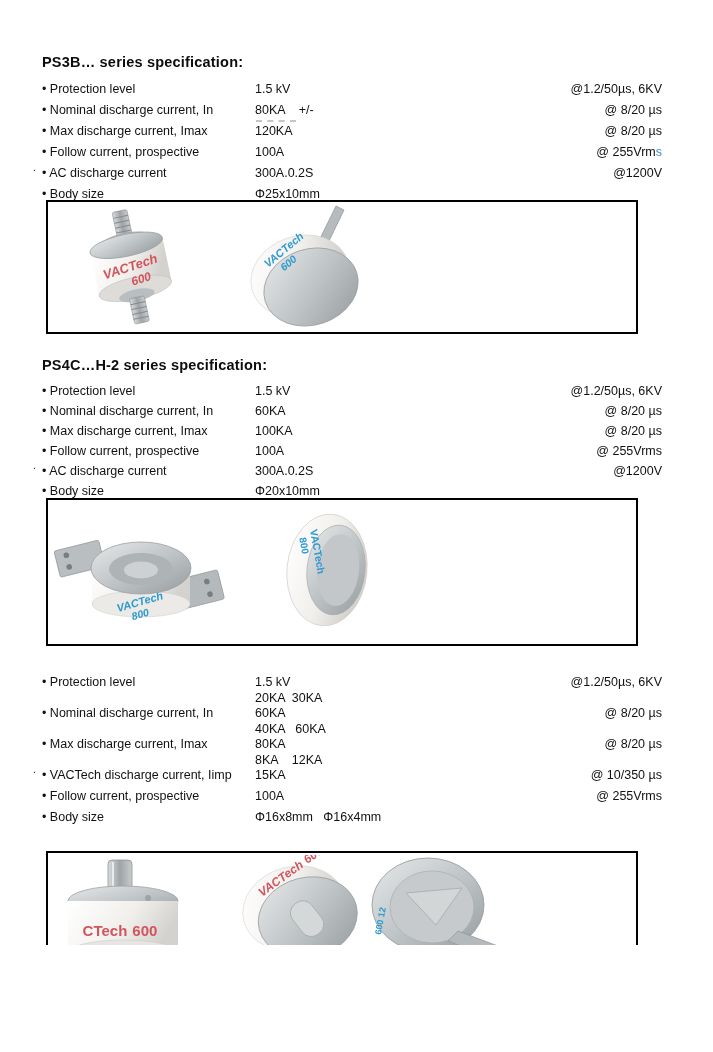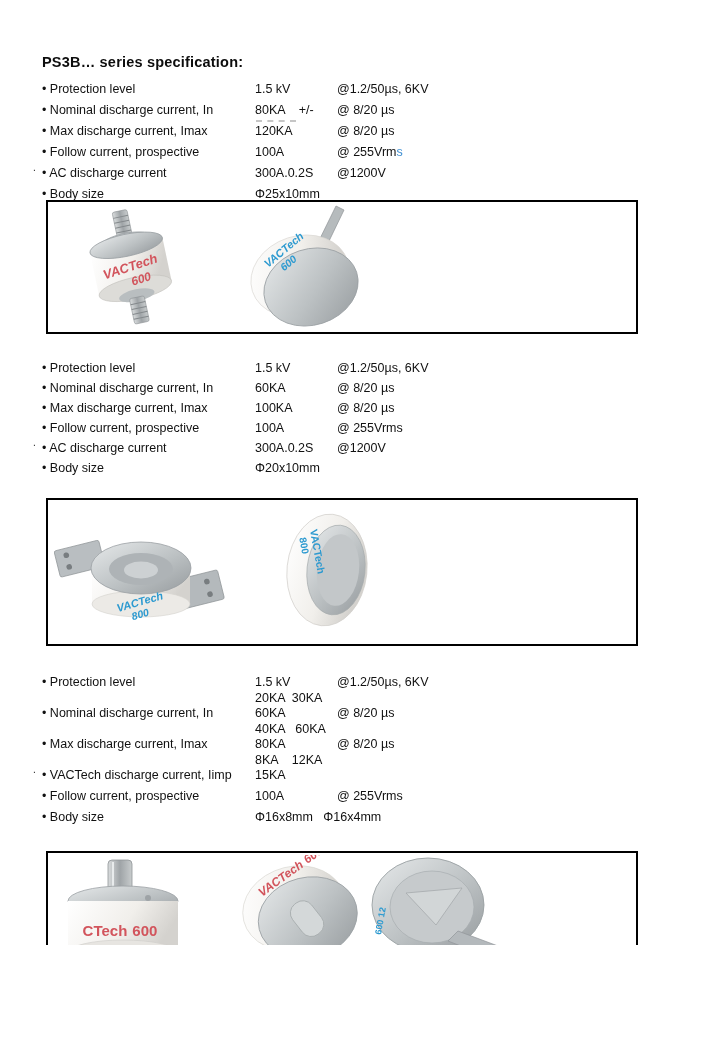--- a/index.html
+++ b/index.html
@@ -11,21 +11,21 @@
   .section{position:absolute;left:42px;width:620px;}
   .sec-title{font-size:14.5px;font-weight:bold;letter-spacing:.2px;margin:0 0 5px 0;line-height:18px;color:#0d0d0d;}
   .spec-table{width:100%;}
   .row{display:flex;align-items:flex-end;height:21px;font-size:12.5px;line-height:16px;}
   .sec2 .row{height:20px;}
   .row.double{height:31px;}
   .cell{flex:none;margin-top:12px;}
   .label{width:213px;position:relative;white-space:pre;}
   .value{width:82px;position:relative;white-space:pre;}
   .vline{line-height:15px;white-space:pre;}
-  .cond{flex:1;white-space:pre;}
+  .cond{flex:1;white-space:pre;text-align:right;}
   .outerdot{position:absolute;left:-9px;bottom:5px;font-size:10px;color:#222;}
   .fdash{position:absolute;left:1px;bottom:-4px;width:40px;border-top:2px dashed #c6c6c6;}
   .imgbox{position:absolute;left:46px;width:588px;border:2px solid #000;background:#fff;}
   .box1{top:200px;height:130px;}
   .box2{top:498px;height:144px;}
   .box3{top:851px;height:120px;}
   .imgbox svg{position:absolute;}
   svg text{font-family:"Liberation Sans","DejaVu Sans",sans-serif;}
 </style>
 </head>
@@ -112,20 +112,21 @@
       <ellipse cx="62" cy="72" rx="50" ry="40" transform="rotate(-18 62 72)" fill="url(#cer)" stroke="#d7d5d0" stroke-width="0.6"></ellipse>
       <ellipse cx="73" cy="83" rx="48" ry="38" transform="rotate(-18 73 83)" fill="url(#metalFace)" stroke="#9aa0a3" stroke-width="0.8"></ellipse>
       <g transform="translate(30,64) rotate(-40)" fill="#2d9ad0" font-weight="bold" font-style="italic">
         <text x="0" y="0" font-size="11">VACTech</text>
         <text x="10" y="13" font-size="10.5">600</text>
       </g>
     </svg>
   </div>
 
   <div class="section sec2" style="top:356px">
+    <div class="sec-title">PS4C…H-2 series specification:</div>
     <div class="spec-table">
         <div class="row">
           <div class="cell label"><span>• Protection level</span></div>
           <div class="cell value">1.5 kV</div>
           <div class="cell cond">@1.2/50µs, 6KV</div>
         </div>
         <div class="row">
           <div class="cell label"><span>• Nominal discharge current, In</span></div>
           <div class="cell value">60KA</div>
           <div class="cell cond">@ 8/20 µs</div>
@@ -201,20 +202,21 @@
           <div class="cell cond">@ 8/20 µs</div>
         </div>
         <div class="row double">
           <div class="cell label"><span>• Max discharge current, Imax</span></div>
           <div class="cell value"><div class="vline">40KA   60KA</div><div class="vline">80KA</div></div>
           <div class="cell cond">@ 8/20 µs</div>
         </div>
         <div class="row double">
           <div class="cell label"><span class="outerdot">.</span><span>• VACTech discharge current, Iimp</span></div>
           <div class="cell value"><div class="vline">8KA    12KA</div><div class="vline">15KA</div></div>
+          <div class="cell cond">@ 10/350 µs</div>
         </div>
         <div class="row">
           <div class="cell label"><span>• Follow current, prospective</span></div>
           <div class="cell value">100A</div>
           <div class="cell cond">@ 255Vrms</div>
         </div>
         <div class="row">
           <div class="cell label"><span>• Body size</span></div>
           <div class="cell value">Φ16x8mm   Φ16x4mm</div>
           <div class="cell cond"></div>

